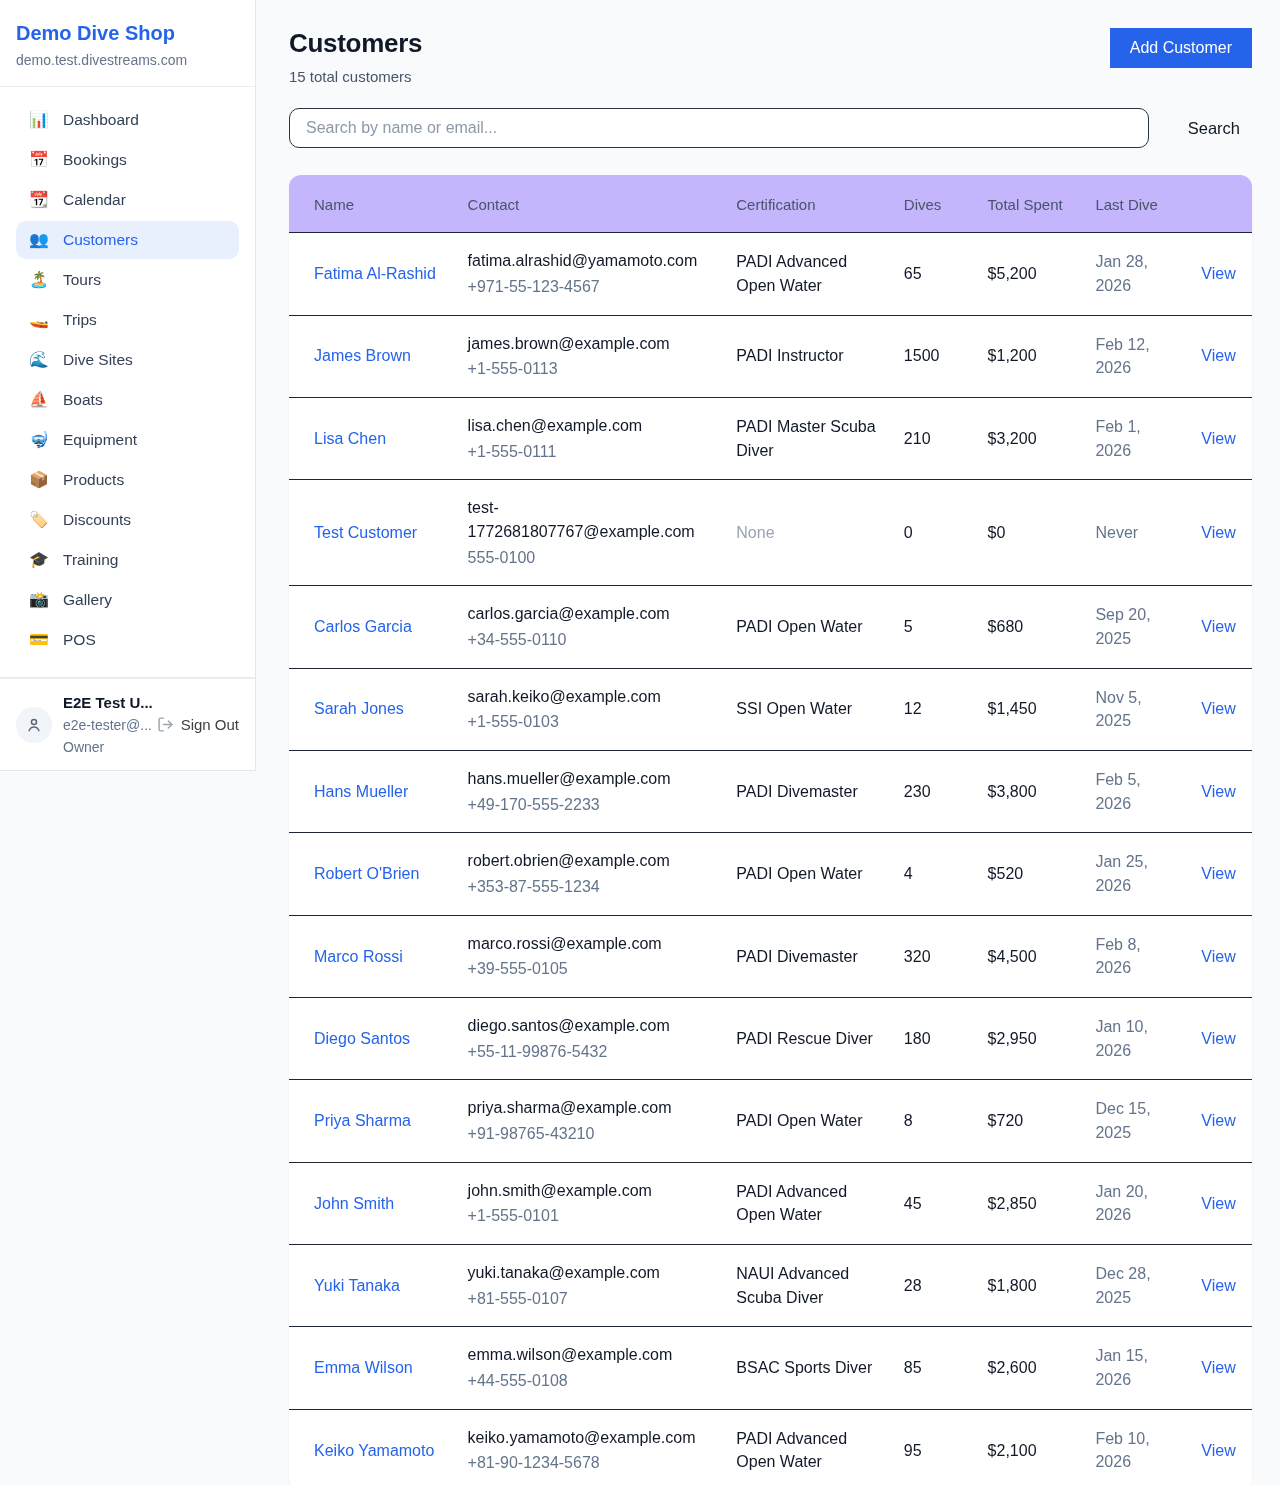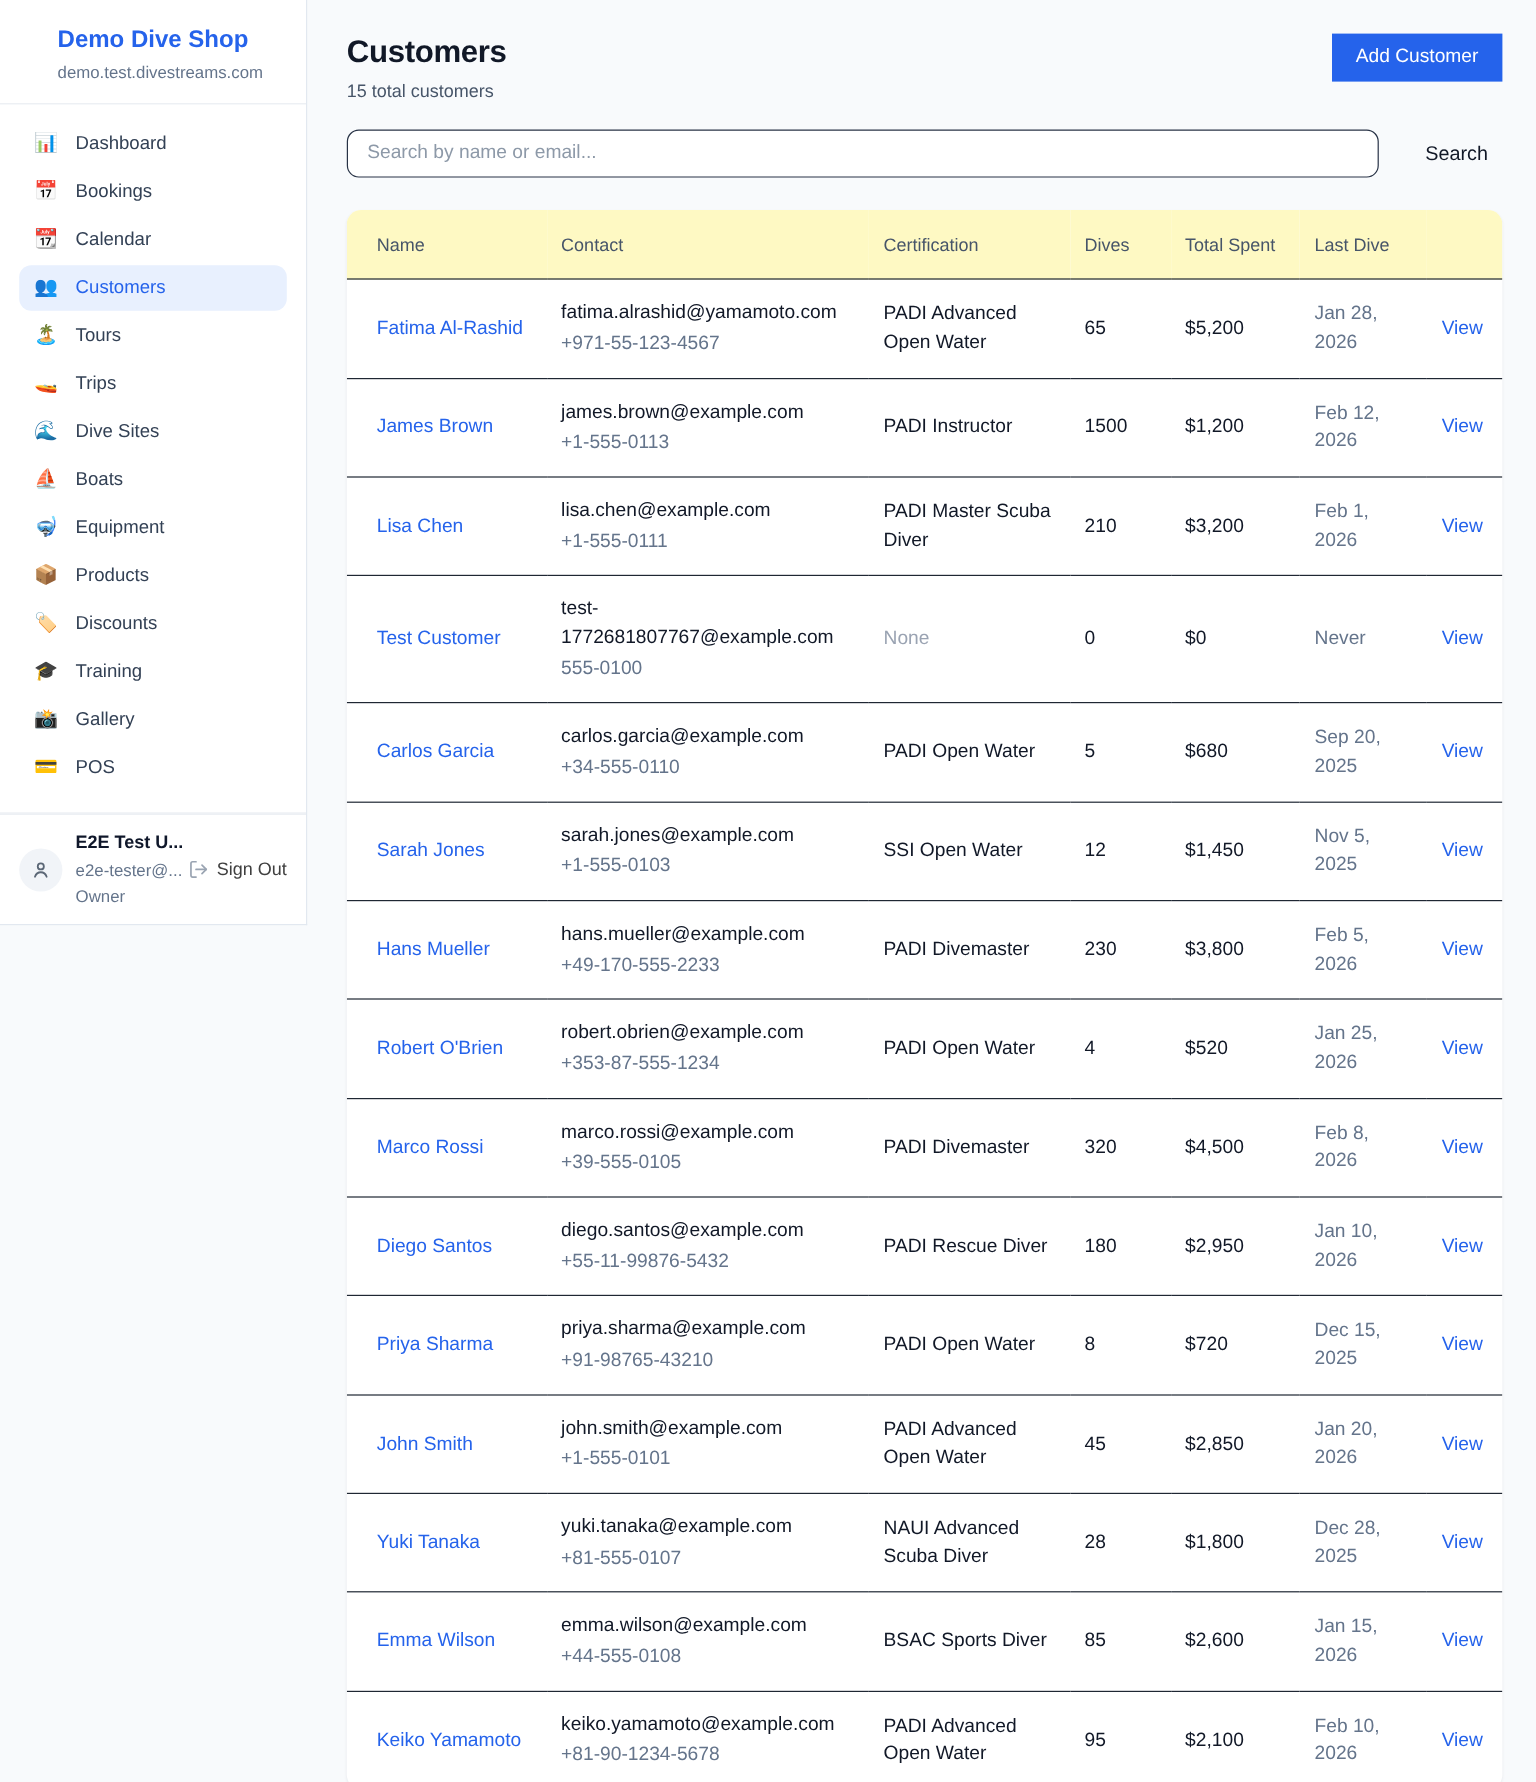--- a/index.html
+++ b/index.html
@@ -13,21 +13,21 @@
   .app { display: flex; align-items: flex-start; }
 
   
   .sidebar {
     width: 256px;
     flex: 0 0 256px;
     background: #ffffff;
     border-right: 1px solid #e2e8f0;
     border-bottom: 1px solid #e2e8f0;
   }
-  .brand { padding: 22px 16px 18px 16px; margin-left: 32px; }
+  .brand { padding: 22px 16px 18px 16px; }
   .brand-title { font-size: 20px; font-weight: 700; color: #2563eb; }
   .brand-sub { margin-top: 7px; font-size: 14px; color: #64748b; }
   .sidebar-divider { border-top: 1px solid #e9edf2; }
   .nav { padding: 14px 16px 16px 16px; }
   .nav-item {
     display: flex; align-items: center; gap: 13px;
     padding: 10px 12px; border-radius: 10px;
     font-size: 15.5px; color: #334155; cursor: pointer;
     margin-bottom: 2px;
   }
@@ -85,21 +85,21 @@
   }
   table { width: 100%; border-collapse: collapse; table-layout: fixed; }
   col.c-name  { width: 17.3%; }
   col.c-contact { width: 27.9%; }
   col.c-cert  { width: 17.4%; }
   col.c-dives { width: 8.7%; }
   col.c-spent { width: 11.2%; }
   col.c-last  { width: 11.0%; }
   col.c-view  { width: 6.5%; }
   thead th {
-    background: #fef9c3;
+    background: #c4b5fd;
     text-align: left;
     font-size: 15px; font-weight: 500; color: #475569;
     padding: 18px 12px 16px 12px;
     border-bottom: 1px solid #1f2733;
     line-height: 1.55;
     vertical-align: middle;
   }
   thead th:first-child { padding-left: 25px; }
   tbody td {
     padding: 16px 12px;
@@ -305,21 +305,21 @@
     </td>
     <td class="cert">PADI Open Water</td>
     <td class="dives">5</td>
     <td class="spent">$680</td>
     <td class="last-dive">Sep 20, 2025</td>
     <td><a class="view-link">View</a></td>
   </tr>
             <tr>
     <td><a class="name-link">Sarah Jones</a></td>
     <td>
-      <div class="email">sarah.jones@example.com</div>
+      <div class="email">sarah.keiko@example.com</div>
       <div class="phone">+1-555-0103</div>
     </td>
     <td class="cert">SSI Open Water</td>
     <td class="dives">12</td>
     <td class="spent">$1,450</td>
     <td class="last-dive">Nov 5, 2025</td>
     <td><a class="view-link">View</a></td>
   </tr>
             <tr>
     <td><a class="name-link">Hans Mueller</a></td>

